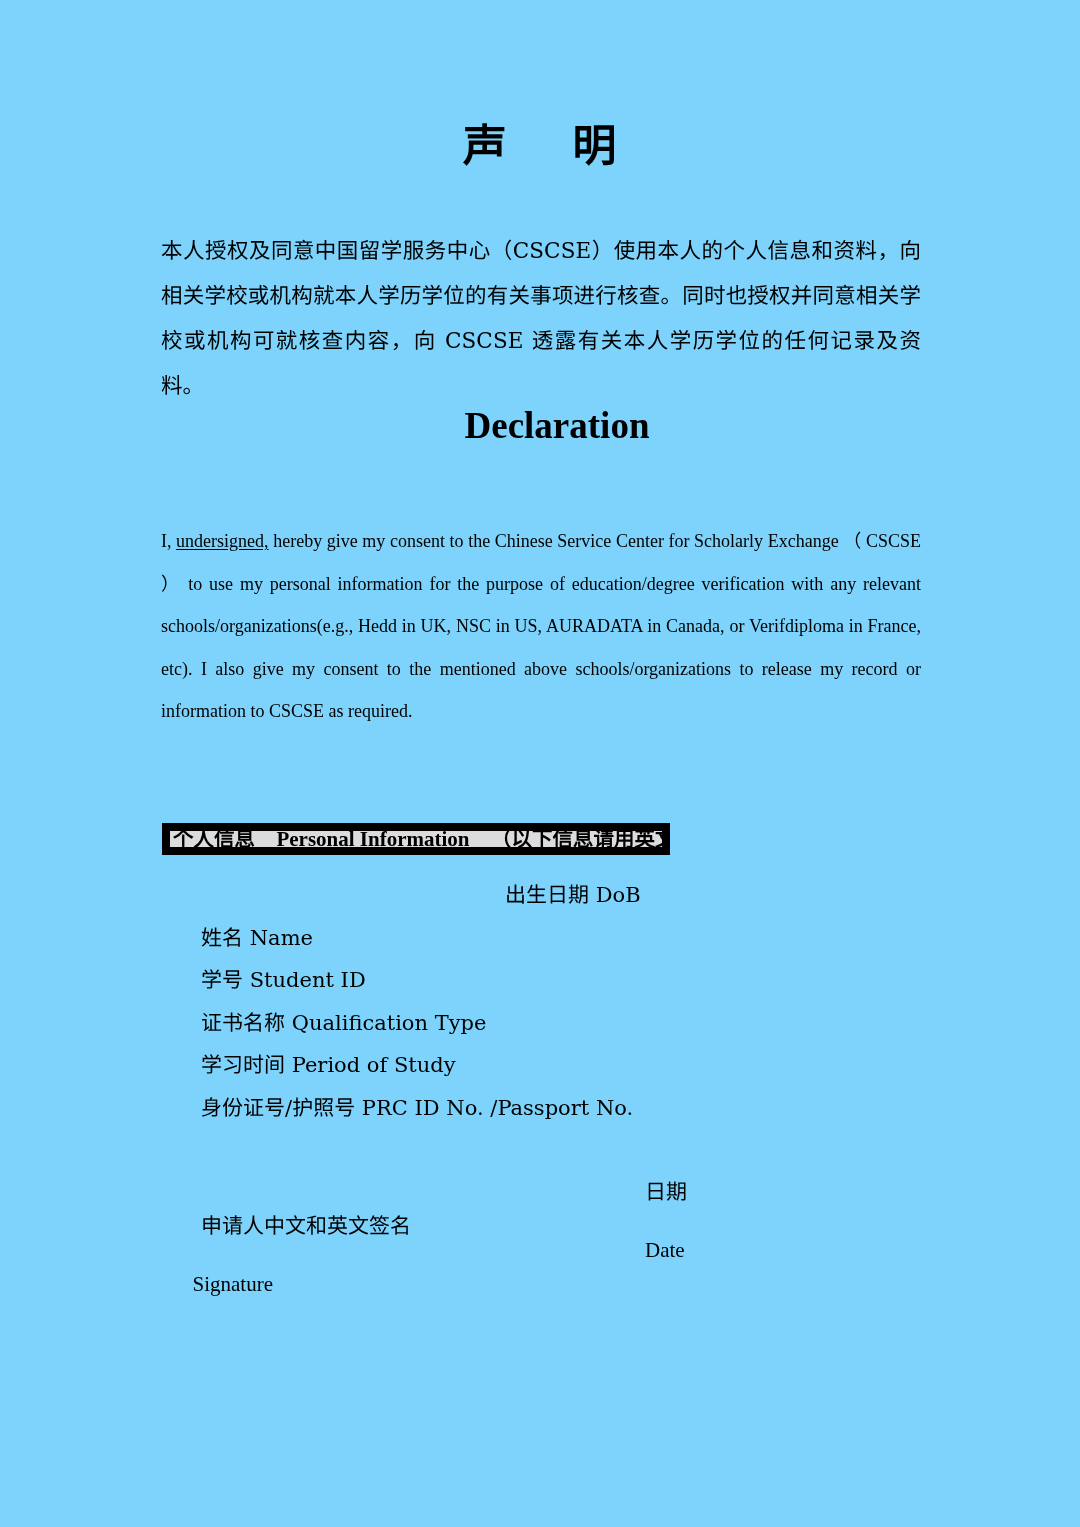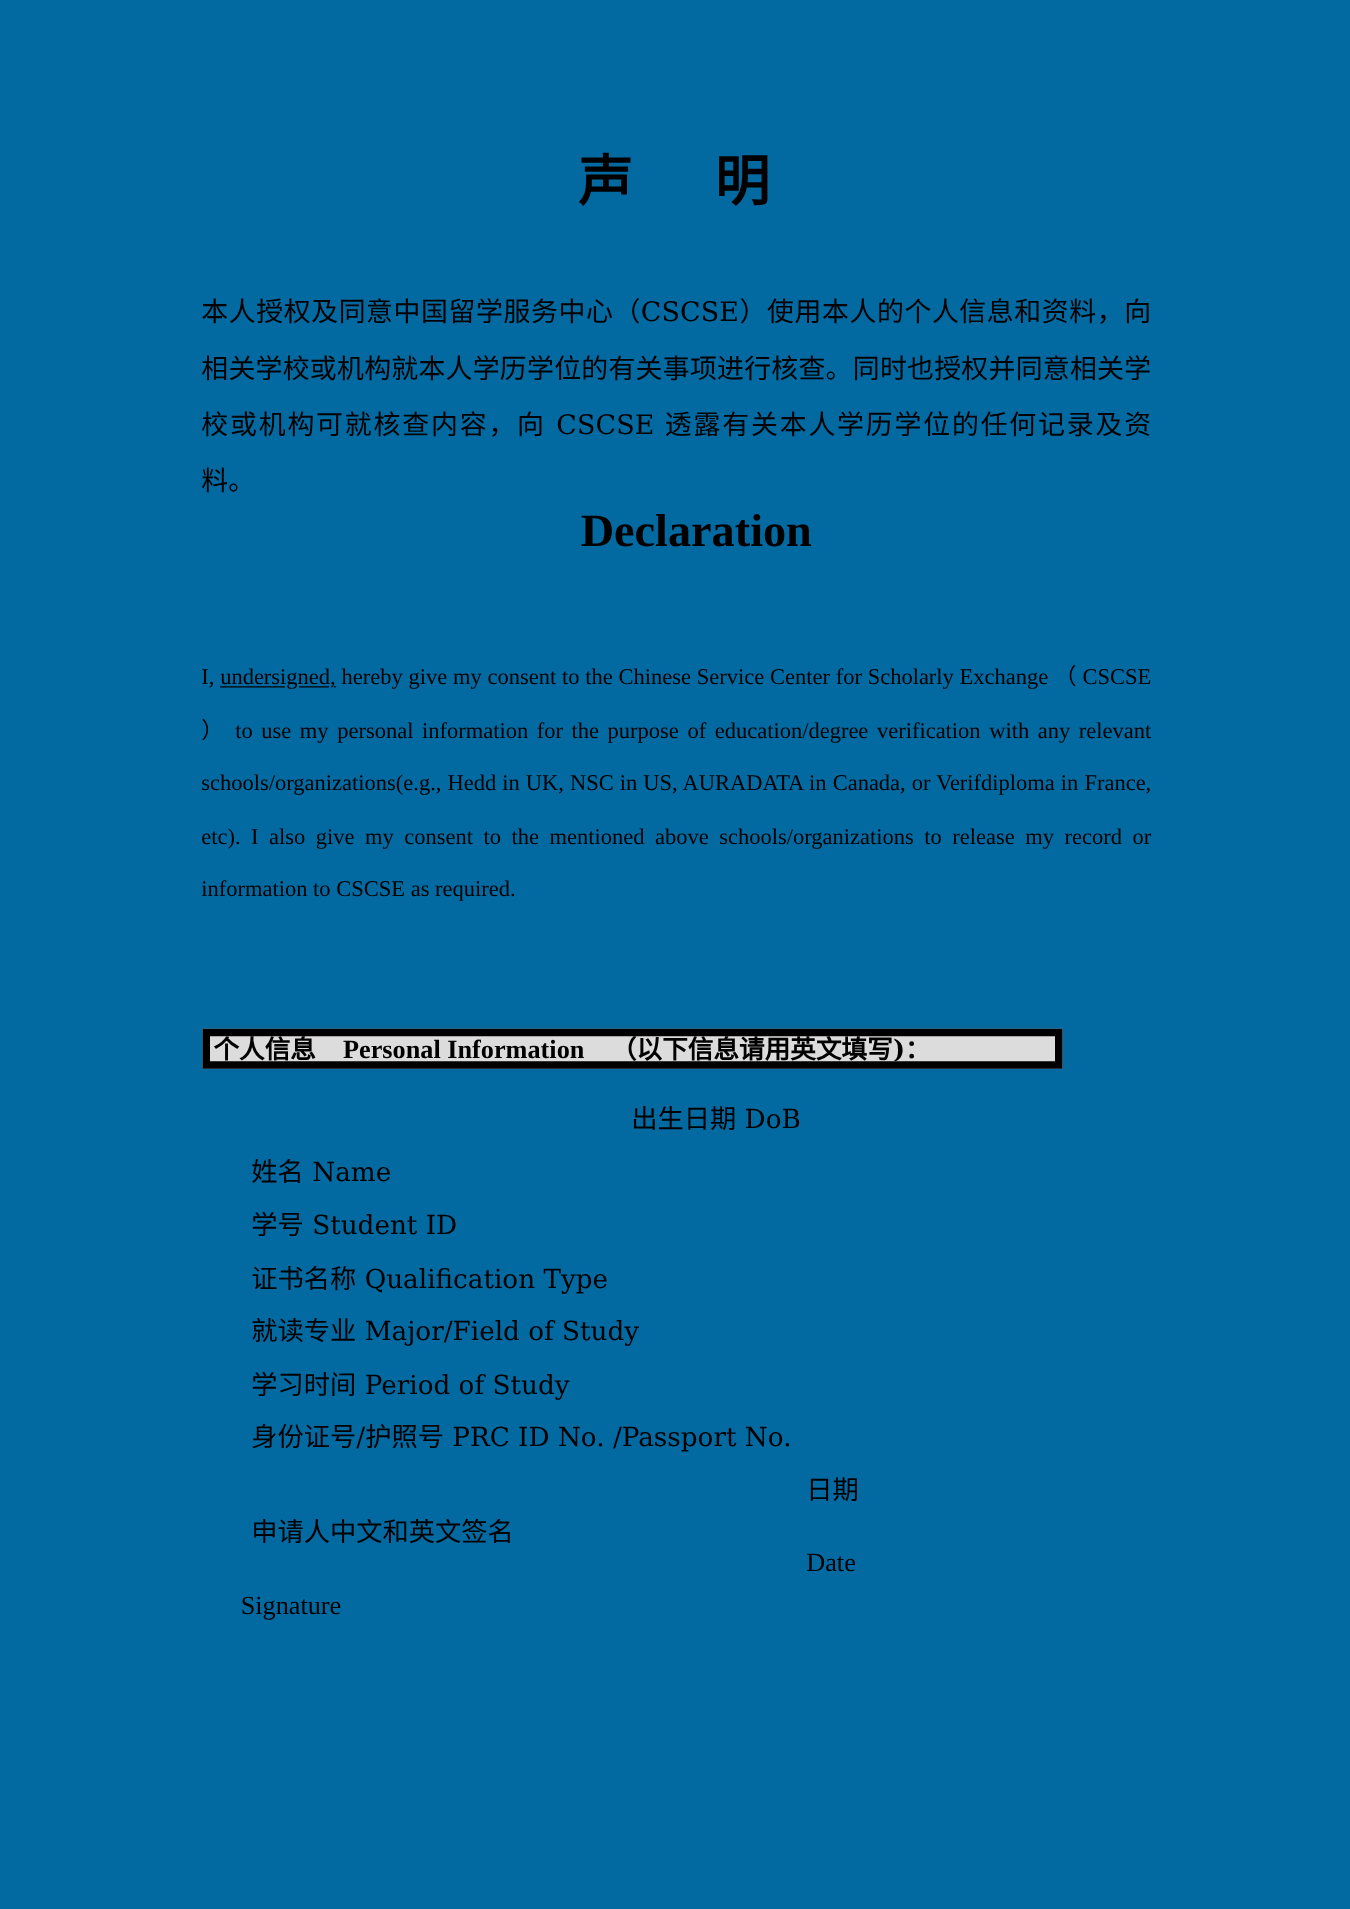--- a/index.html
+++ b/index.html
@@ -14,21 +14,21 @@
     position: relative;
     overflow: hidden;
     font-family: "Liberation Serif", "DejaVu Serif", serif;
     color: #000000;
     -webkit-font-smoothing: antialiased;
   }
 
   .page {
     position: absolute;
     inset: 0;
-    background: #0369a1;
+    background: #7dd3fc;
   }
 
   
   .cn-title {
     position: absolute;
     left: 0;
     right: 0;
     top: 122px;
     text-align: center;
     font-family: "DejaVu Serif", "Liberation Serif", serif;
@@ -83,24 +83,24 @@
   .en-para u {
     text-decoration: underline;
     text-underline-offset: 2px;
   }
 
   
   .info-box {
     position: absolute;
     left: 162px;
     top: 823px;
-    width: 688px;
+    width: 508px;
     height: 32px;
     box-sizing: border-box;
-    border: 6px solid #000000;
+    border: 8px solid #000000;
     background: #dcdcdc;
     display: flex;
     align-items: center;
     padding: 0 3px;
     white-space: pre;
     overflow: hidden;
   }
   .info-box span {
     font-family: "DejaVu Serif", "Liberation Serif", serif;
     font-weight: bold;
@@ -188,23 +188,20 @@
     </div>
 
     <div class="field-row">
       <span class="label-main">学号 Student ID</span>
     </div>
 
     <div class="field-row">
       <span class="label-main">证书名称 Qualification Type</span>
     </div>
 
-    <div class="field-row">
-      <span class="label-main">就读专业 Major/Field of Study</span>
-    </div>
 
     <div class="field-row">
       <span class="label-main">学习时间 Period of Study</span>
     </div>
 
     <div class="field-row">
       <span class="label-main">身份证号/护照号 PRC ID No. /Passport No.</span>
     </div>
 
   </div>

